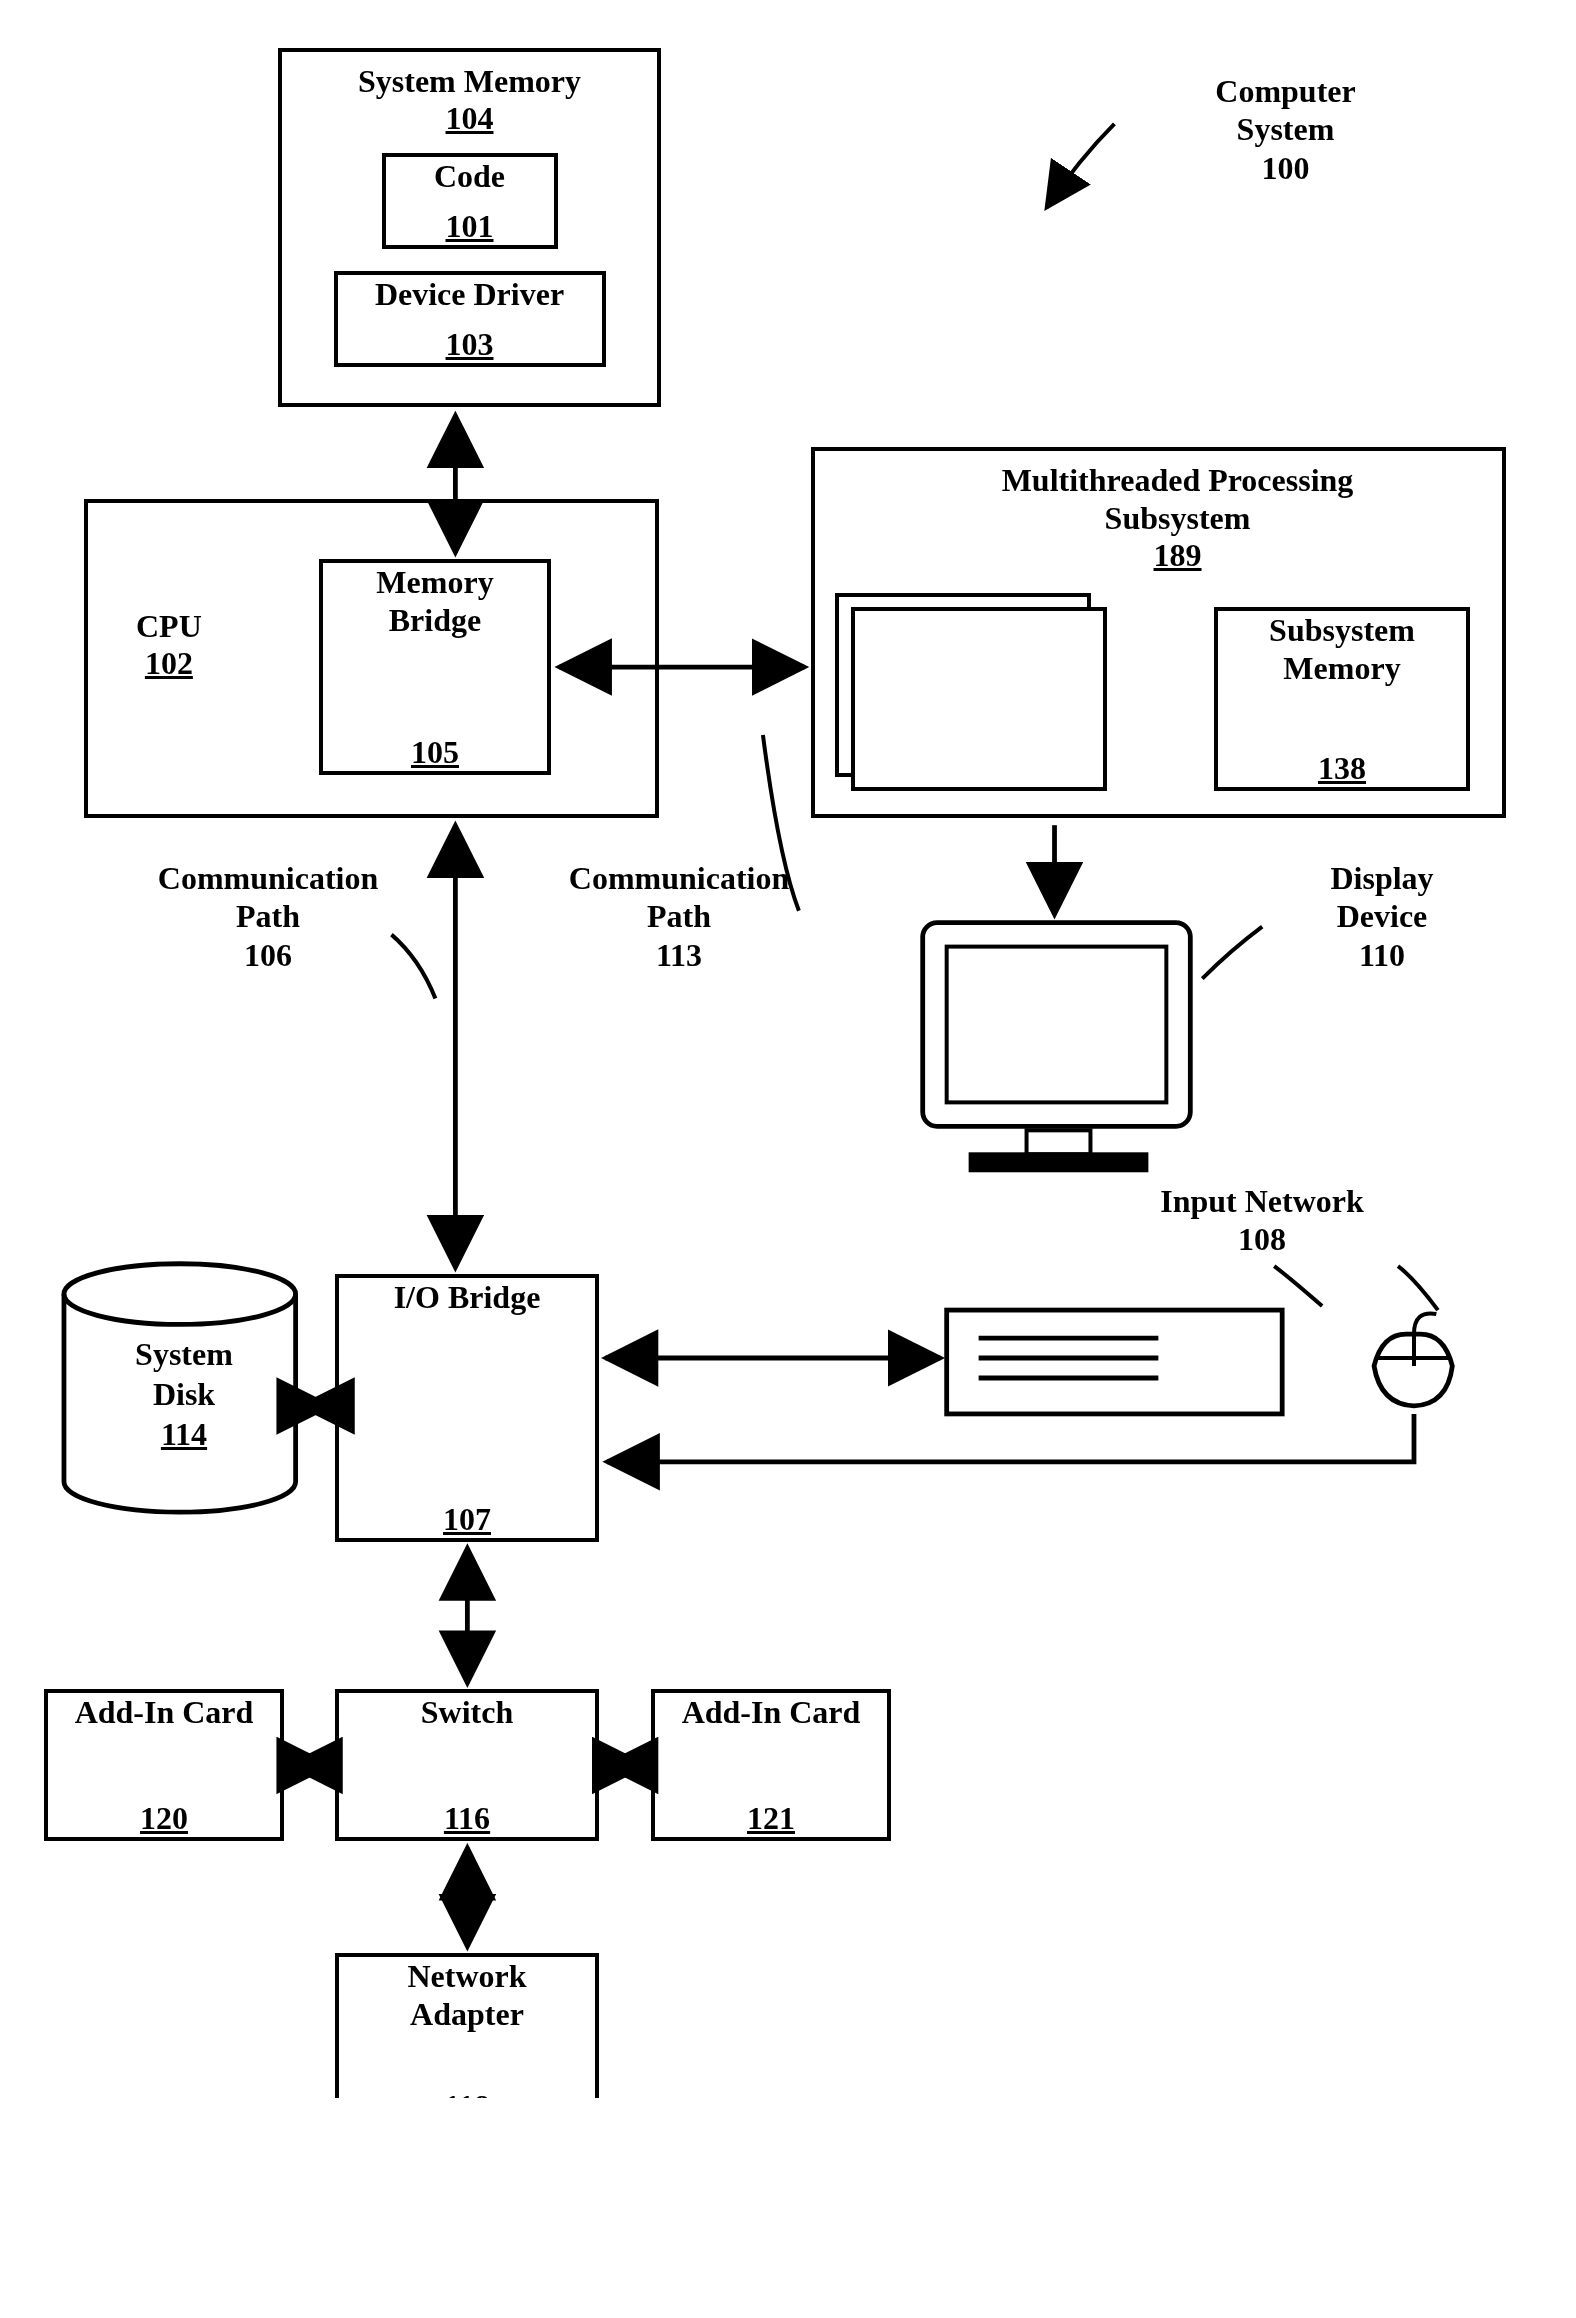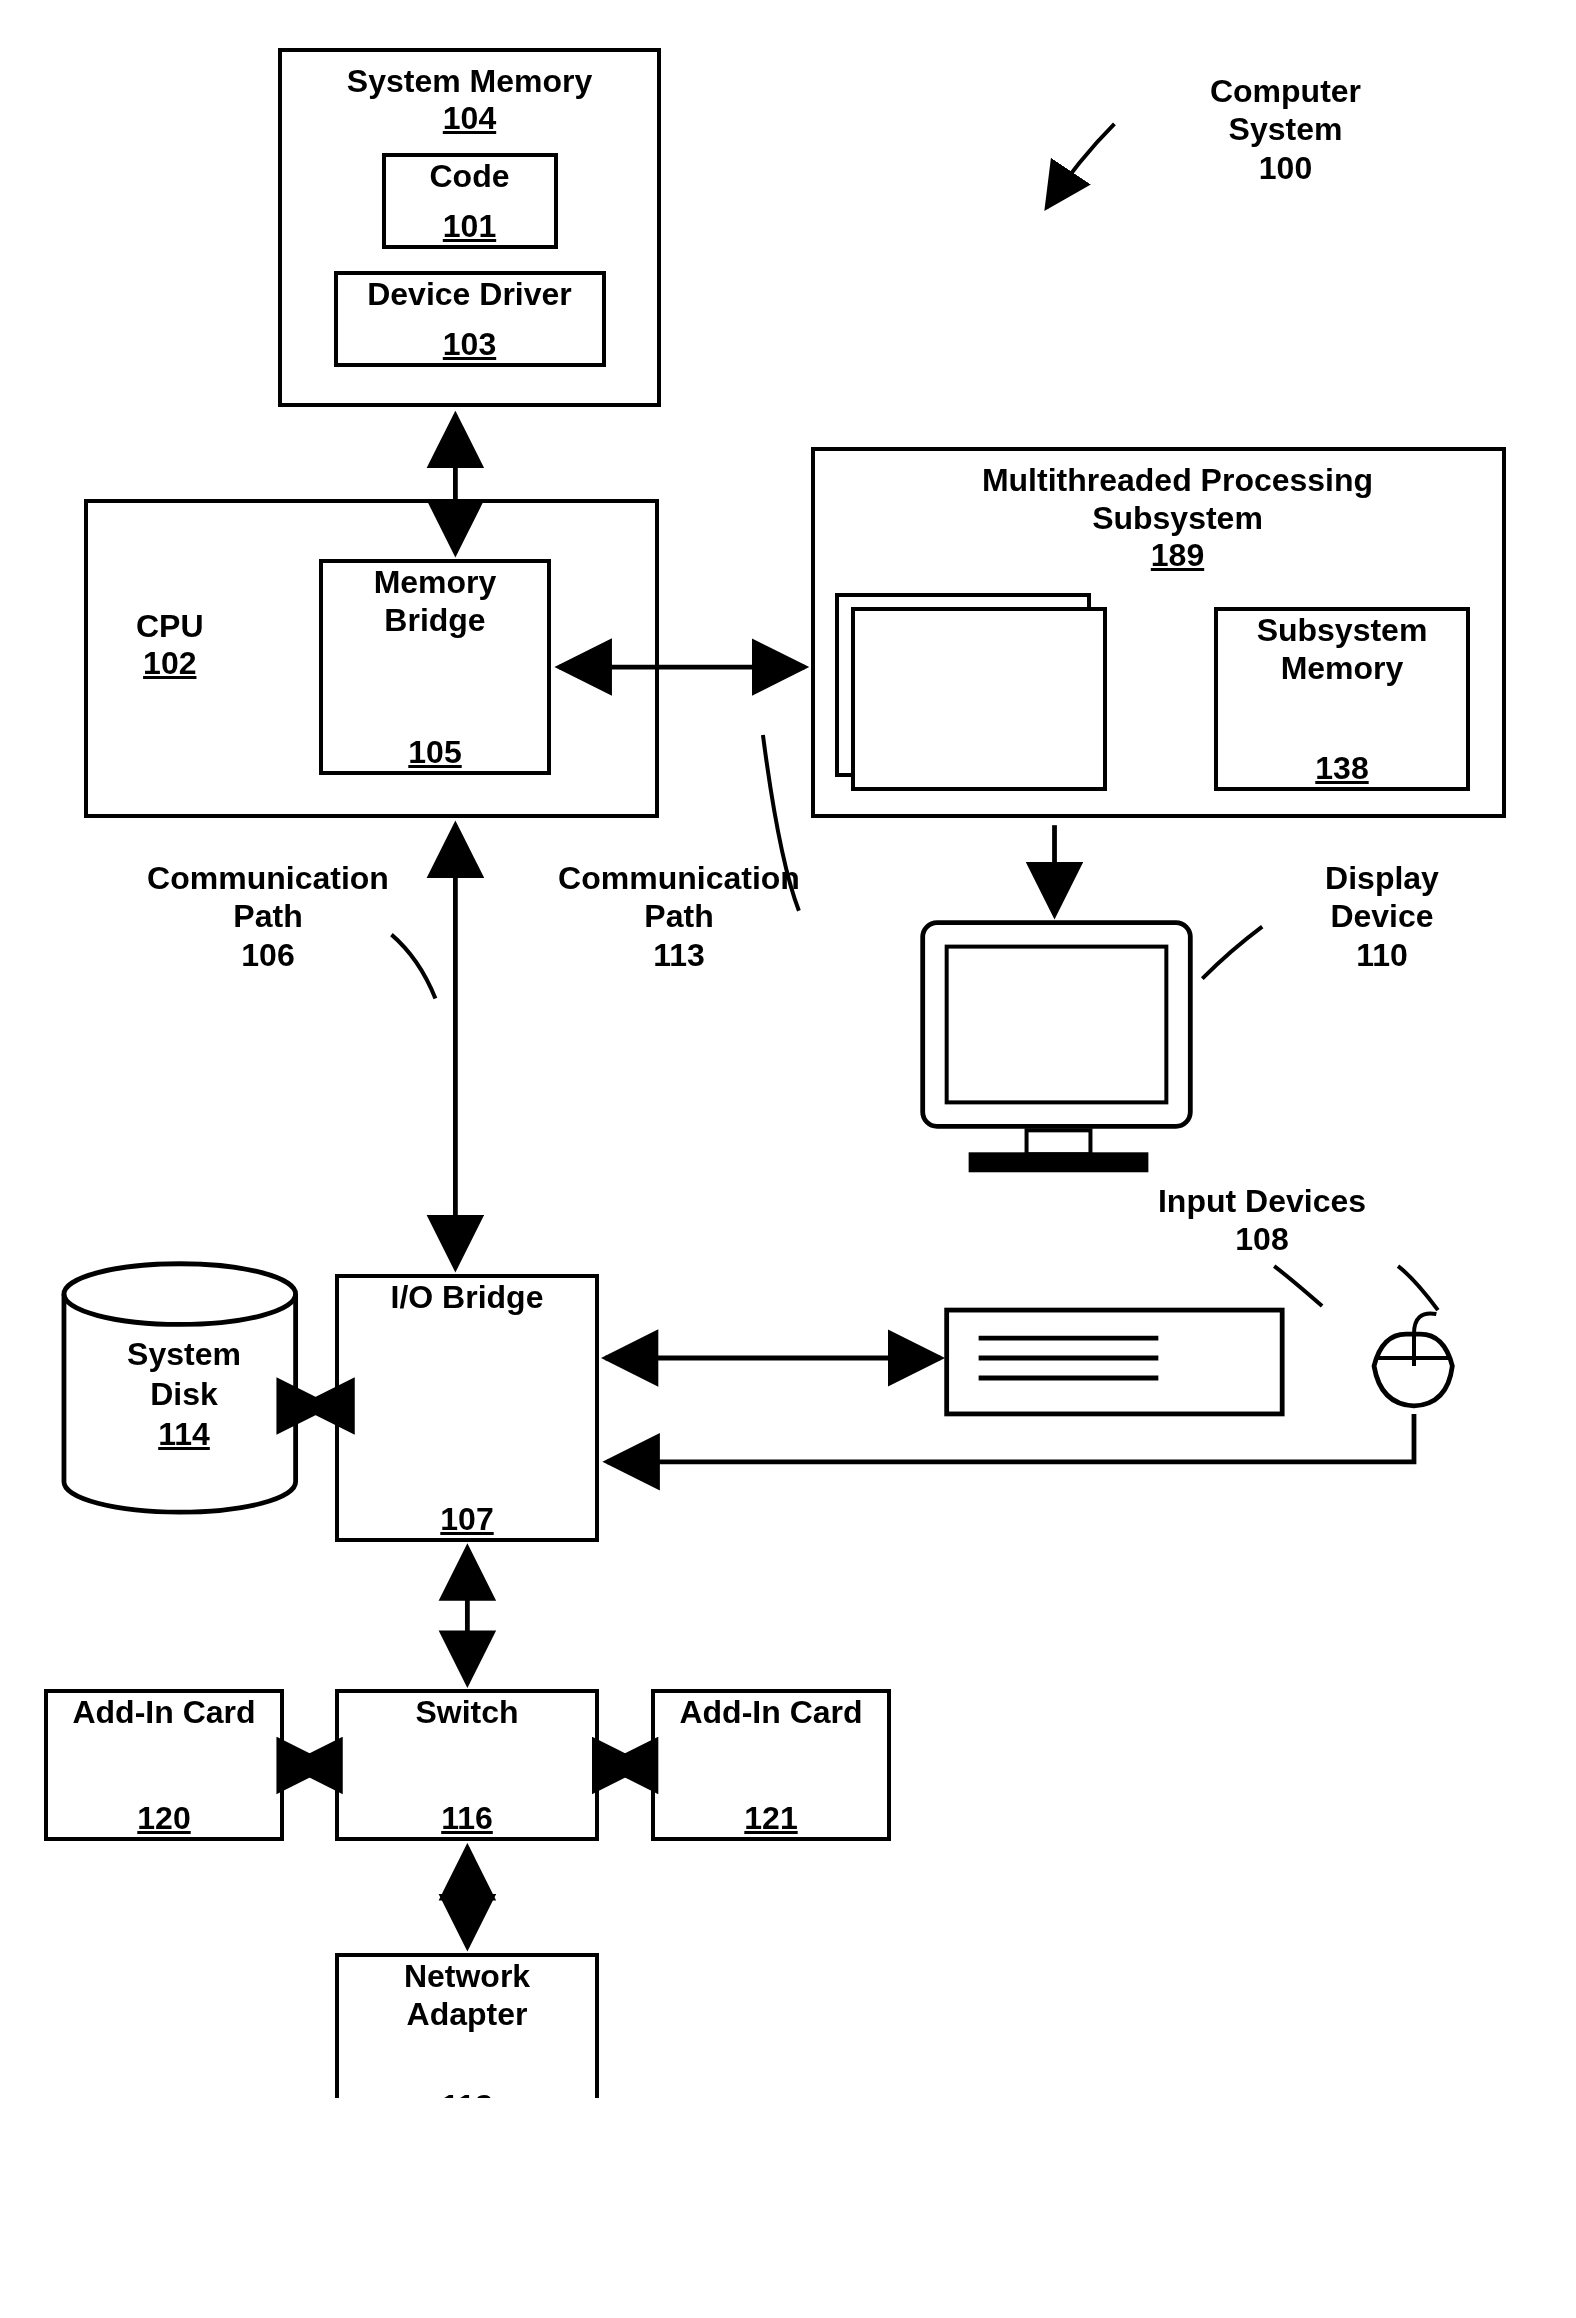--- a/index.html
+++ b/index.html
@@ -1,17 +1,17 @@
 <!DOCTYPE html>
 <html style="font-size:12.8px"><head>
 <meta charset="utf-8">
 <style>
   * { margin: 0; padding: 0; box-sizing: border-box; }
   body { font-family: Arial, Helvetica, sans-serif; background: #fff; }
-  .canvas { position: relative; width: 1577px; height: 2098px; }
+  .canvas { position: relative; width: 1577px; height: 2098px; font-family: Liberation Serif, serif; }
   .box {
     position: absolute;
     border: 4.8px solid #000;
     background: #fff;
     display: flex;
     flex-direction: column;
     align-items: center;
     justify-content: space-between;
     text-align: center;
   }
@@ -91,21 +91,21 @@
     <div>113</div>
   </div>
 
   <div class="label" style="left:1262px; top:859px; width:240px; font-size:32px; line-height:1.2;">
     <div style="white-space:pre-line;">Display
 Device</div>
     <div>110</div>
   </div>
 
   <div class="label" style="left:1110px; top:1182px; width:304px; font-size:32px; line-height:1.2;">
-    <div>Input Devices</div>
+    <div>Input Network</div>
     <div>108</div>
   </div>
 
   <div class="label" style="left:76px; top:1334px; width:216px; font-size:32px; line-height:1.25;">
     <div style="white-space:pre-line;">System
 Disk</div>
     <div class="num" style="display:inline-block;">114</div>
   </div>
 
   <div class="box" style="left:335px; top:1274px; width:264px; height:268px;">

